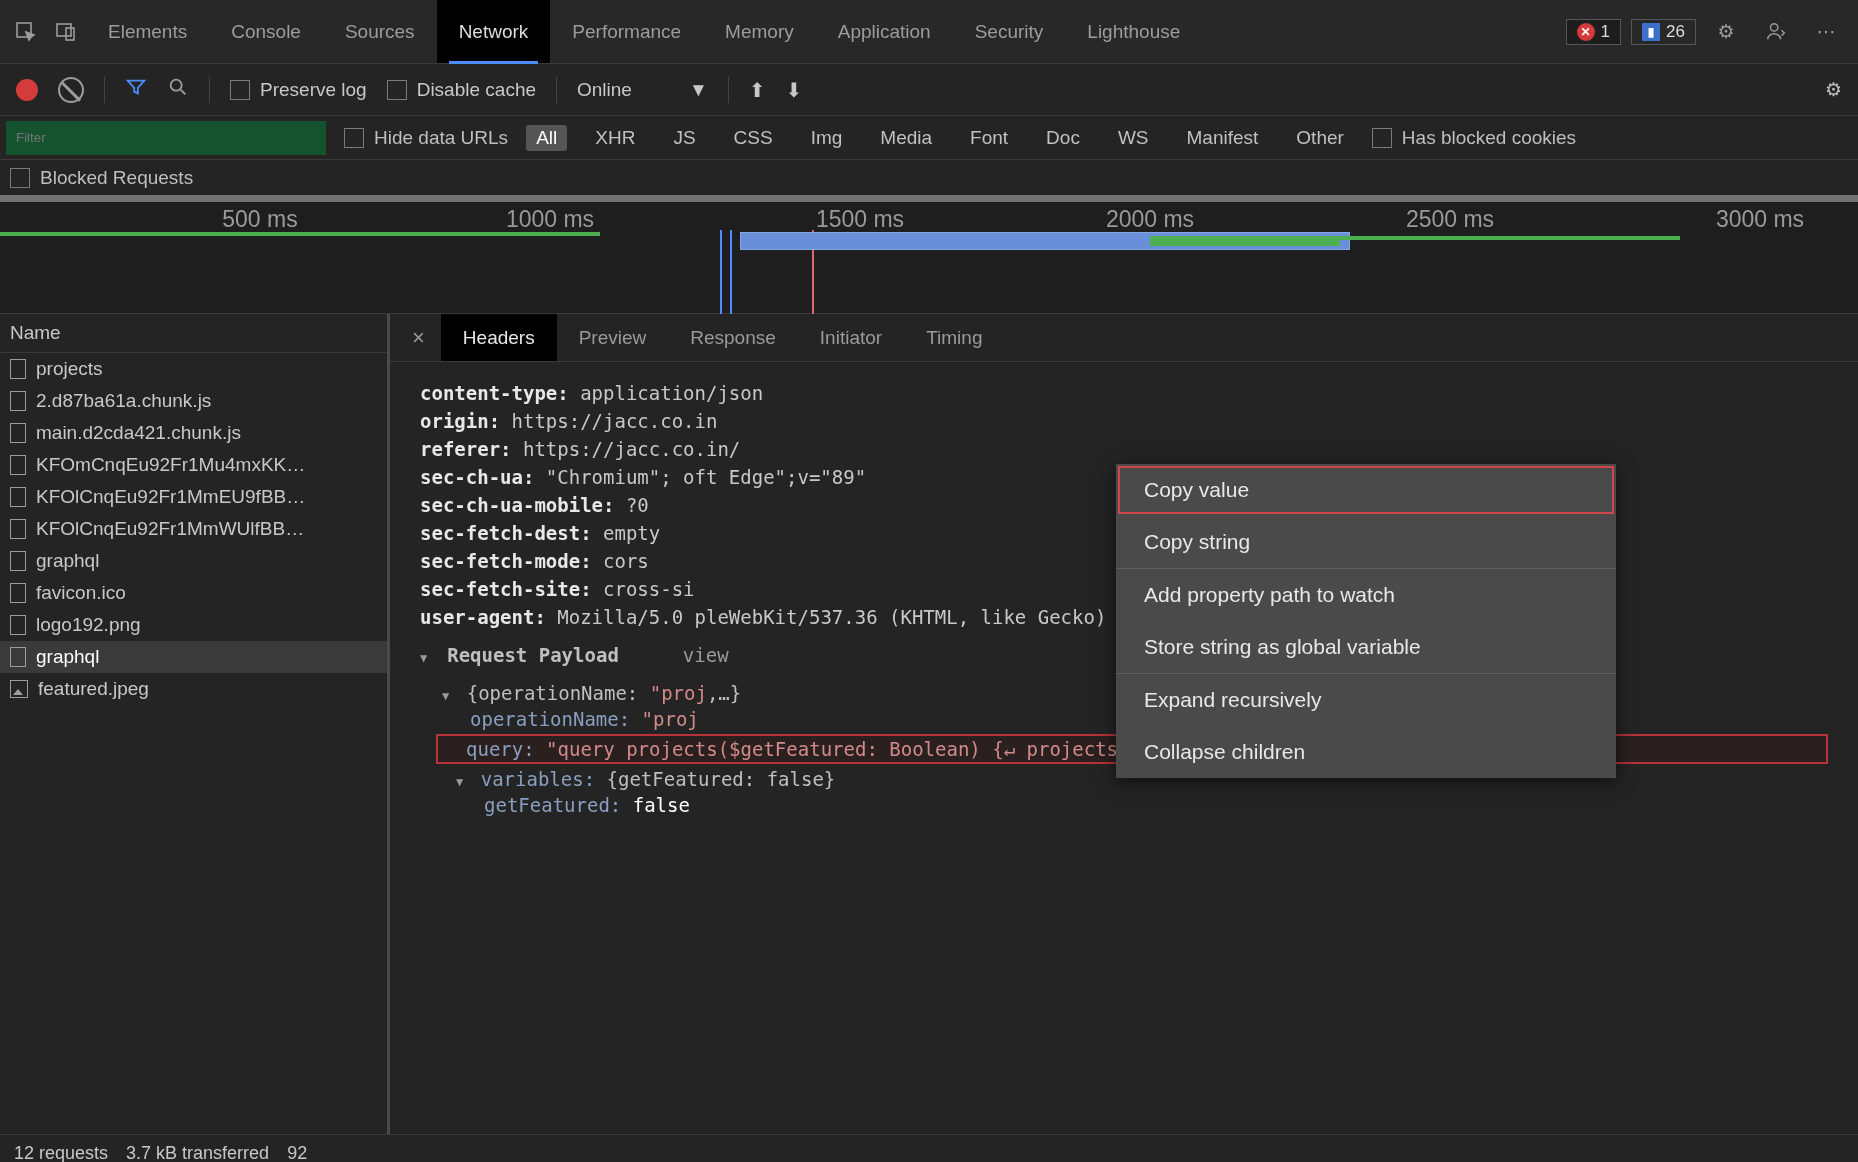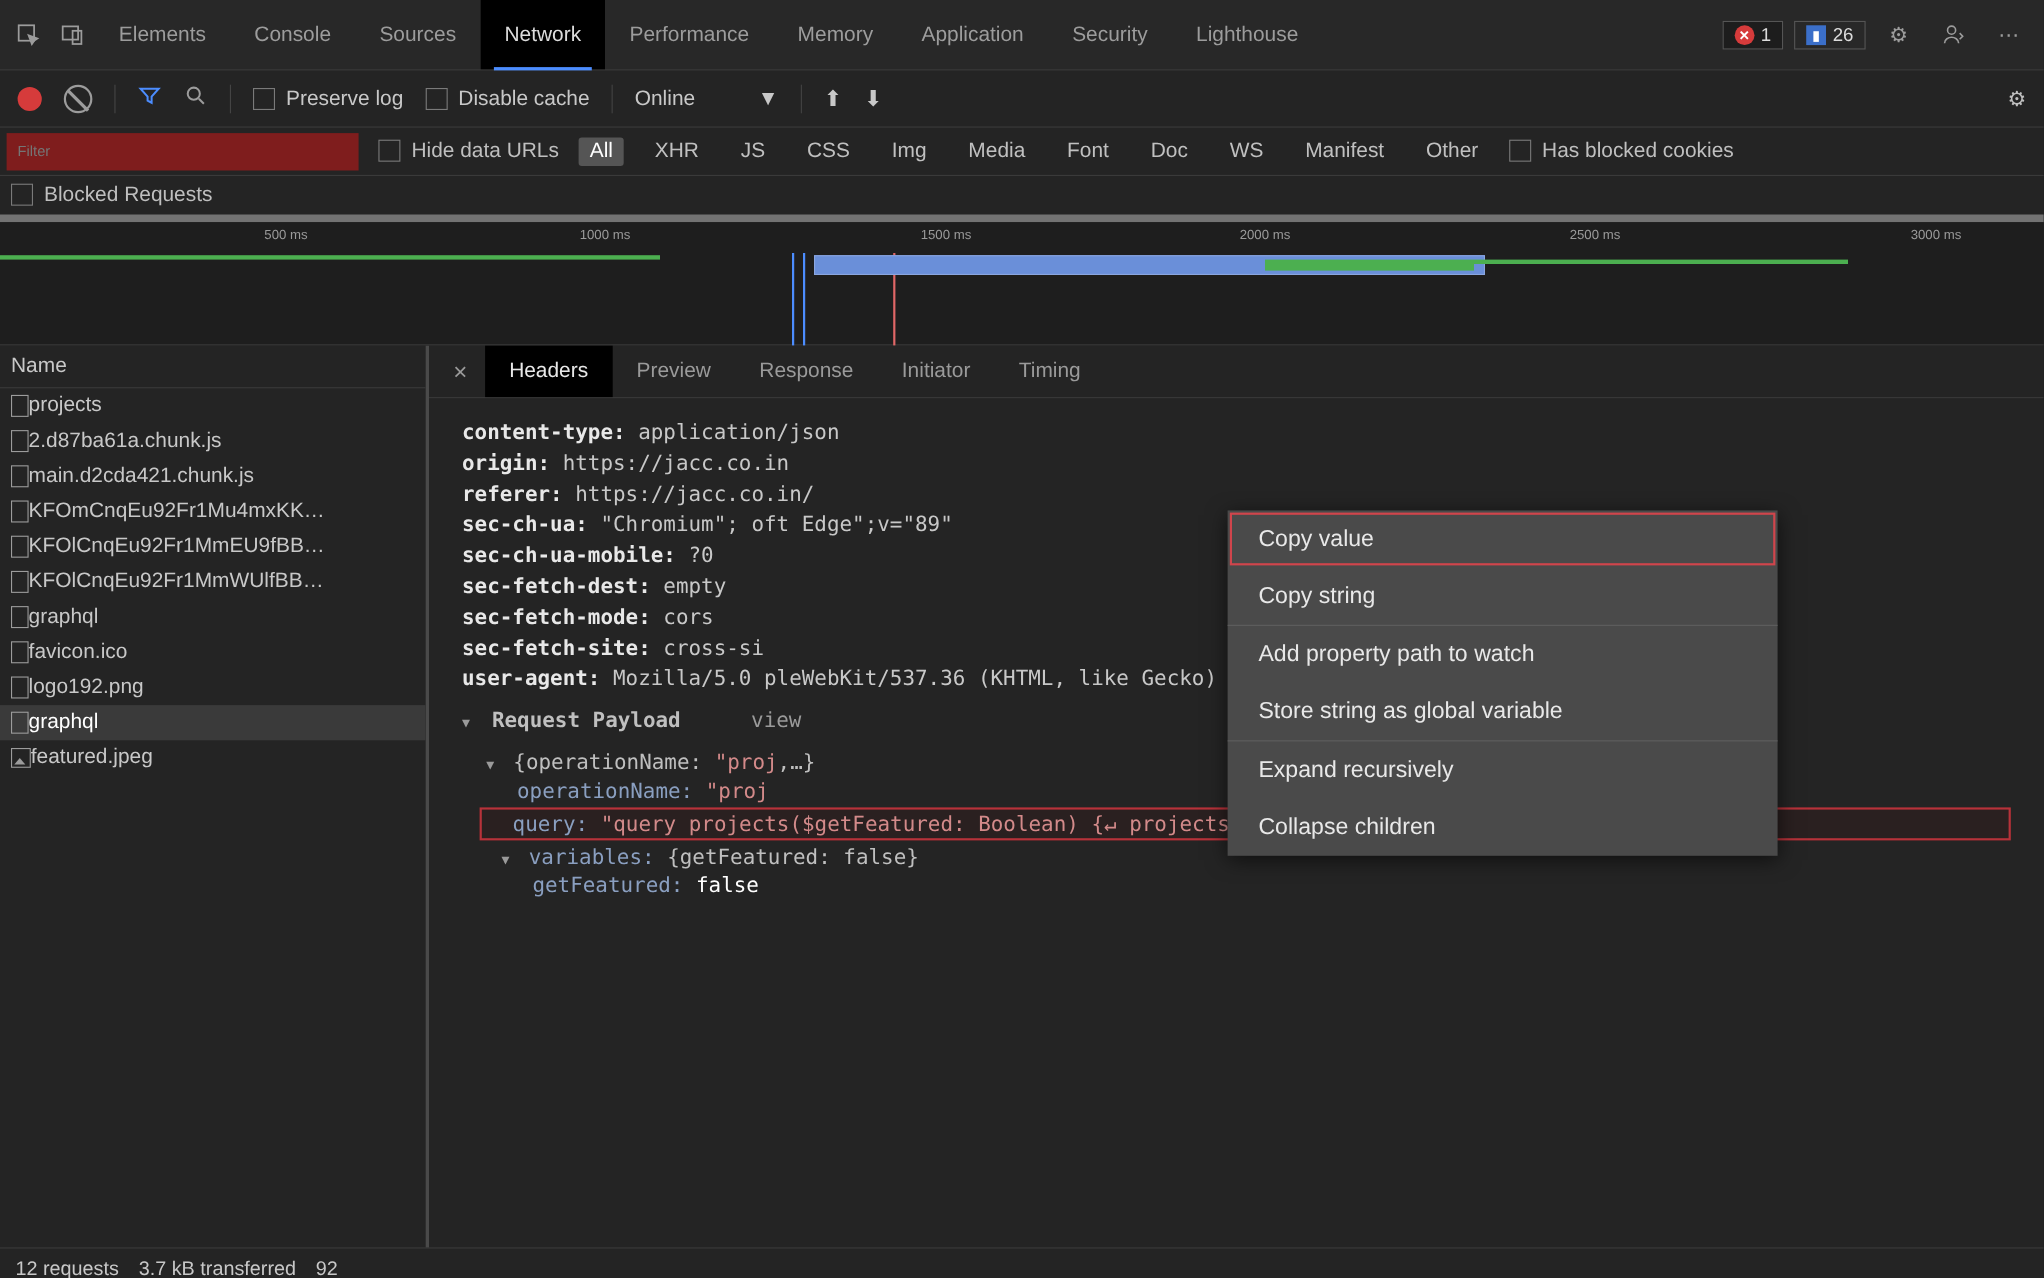--- a/index.html
+++ b/index.html
@@ -85,55 +85,55 @@
   .filterbar {
     display: flex; align-items: center;
     height: 44px;
     gap: 18px;
     padding: 0 6px;
     border-bottom: 1px solid #3a3a3a;
     font-size: 19px;
   }
   .filter-input {
     width: 320px; height: 34px;
-    background:#7f1d1d; border:none; color:#aaa;
+    background:#14532d; border:none; color:#aaa;
     padding: 0 10px;
   }
   .pill { padding:2px 10px; color:#c0c0c0; cursor:pointer;}
   .pill.active { background:#555;color:#fff;border-radius:3px; padding:2px 10px;}
   .filterbar2 { display:flex;align-items:center;height:42px;padding:0 10px;border-bottom:7px solid #737373;}
 
   
   .timeline {
     height: 112px;
     background:#1e1e1e;
     border-bottom: 1px solid #3a3a3a;
     position: relative;
   }
-  .timeline-ticks { position:relative;height:28px;color:#9a9a9a;font-size:12px;}
+  .timeline-ticks { position:relative;height:28px;color:#9a9a9a;font-size:23px;}
   .tick { position:absolute;top:4px;transform:translateX(-50%);}
   .green-bar1 { position:absolute;top:30px;left:0;width:600px;height:4px;background:#4caf50;}
   .blue-bar { position:absolute;top:30px;left:740px;width:610px;height:18px;background:#6a8fd9;border:1px solid #8aa6e0;}
   .green-bar2 { position:absolute;top:34px;left:1150px;width:190px;height:10px;background:#4caf50;}
   .green-bar3 { position:absolute;top:34px;left:1340px;width:340px;height:4px;background:#4caf50;}
   .vline-blue { position:absolute;top:28px;left:720px;width:2px;height:84px;background:#4c8dff;}
   .vline-blue2 { position:absolute;top:28px;left:730px;width:2px;height:84px;background:#4c8dff;}
   .vline-red { position:absolute;top:28px;left:812px;width:2px;height:84px;background:#e06767;}
 
   
   .main { display:flex; height: calc(100% - 54px - 52px - 44px - 42px - 112px - 38px); }
   .left {
     width: 390px;
     border-right: 3px solid #4a4a4a;
     display:flex;flex-direction:column;
   }
   .left-header { padding:8px 10px;color:#c8c8c8;border-bottom:1px solid #3a3a3a;}
   .req-list { overflow:auto;flex:1;}
   .req-row {
-    display:flex;align-items:center;
+    display:flex;align-items:center;gap:10px;
     padding:5px 10px;
     color:#c8c8c8;
     cursor:pointer;
     font-size:19px;
   }
   .req-row.selected { background:#3a3a3a;color:#fff;}
   .file-icon { width:16px;height:20px;border:1.5px solid #9c9c9c;position:relative;flex-shrink:0;}
   .img-icon { width:18px;height:18px;border:1.5px solid #9c9c9c;position:relative;flex-shrink:0;}
   .img-icon::after{content:"";position:absolute;bottom:2px;left:2px;width:0;height:0;border-left:5px solid transparent;border-right:5px solid transparent;border-bottom:6px solid #9c9c9c;}
 

